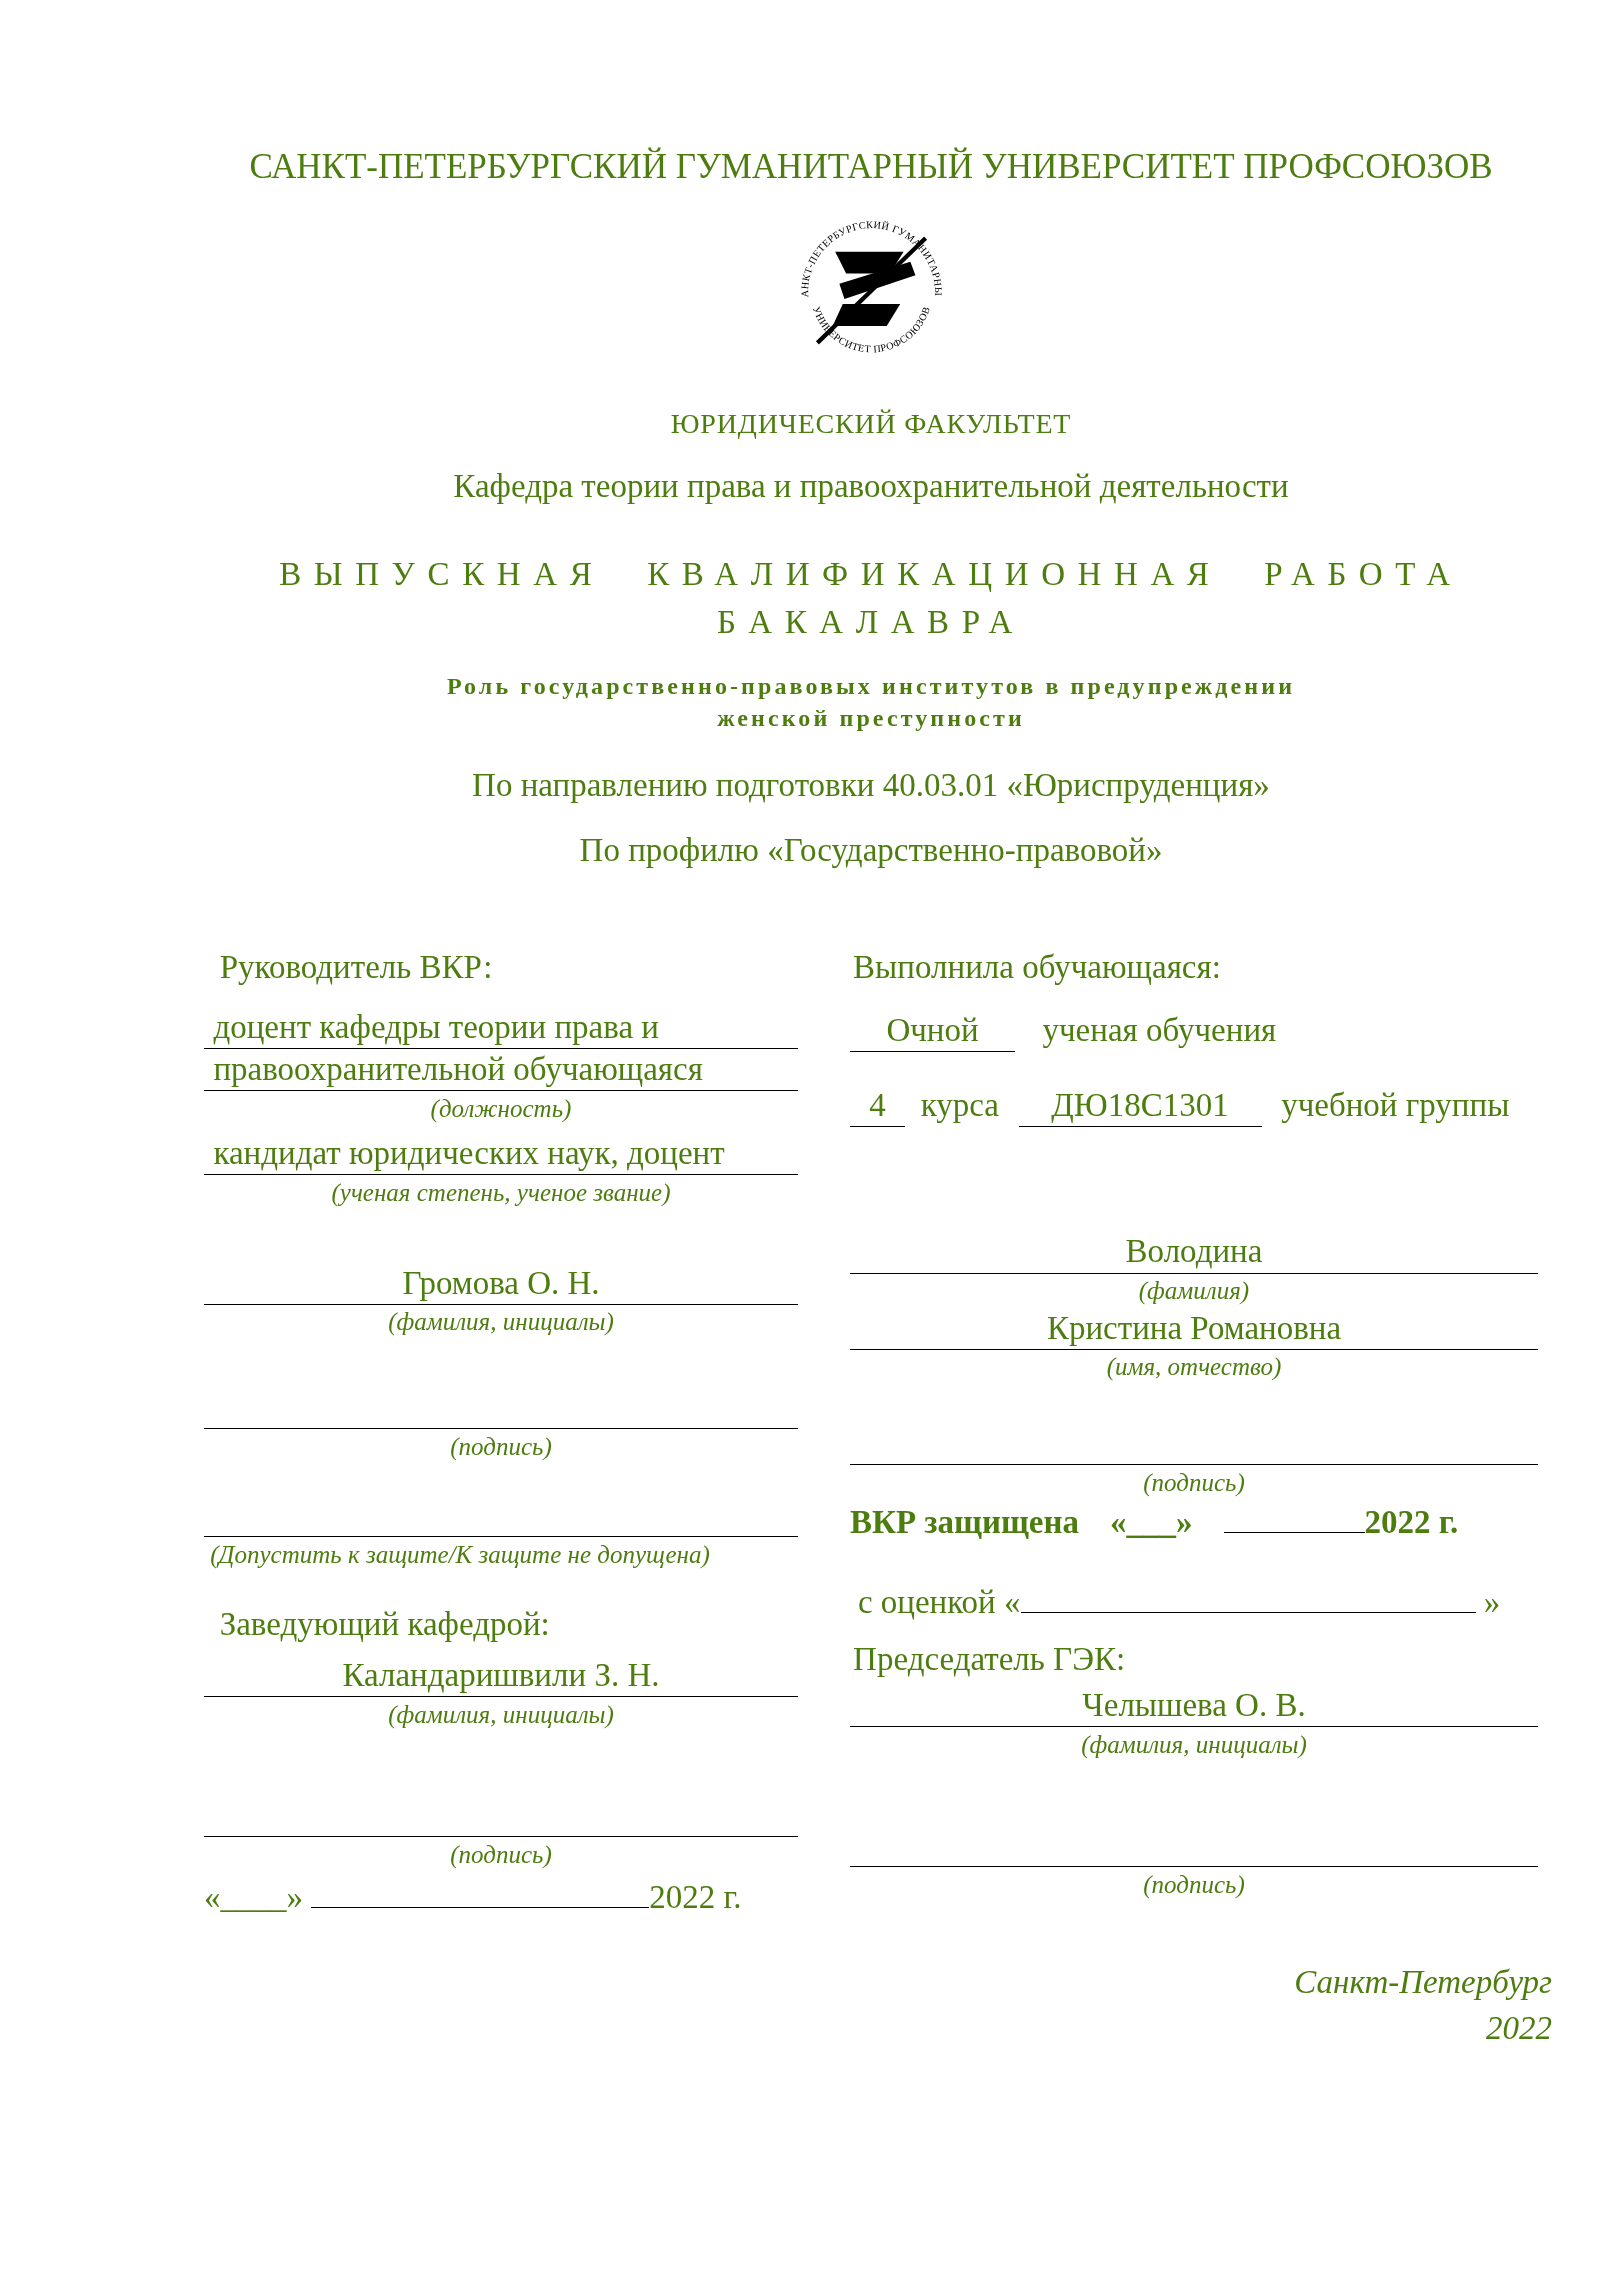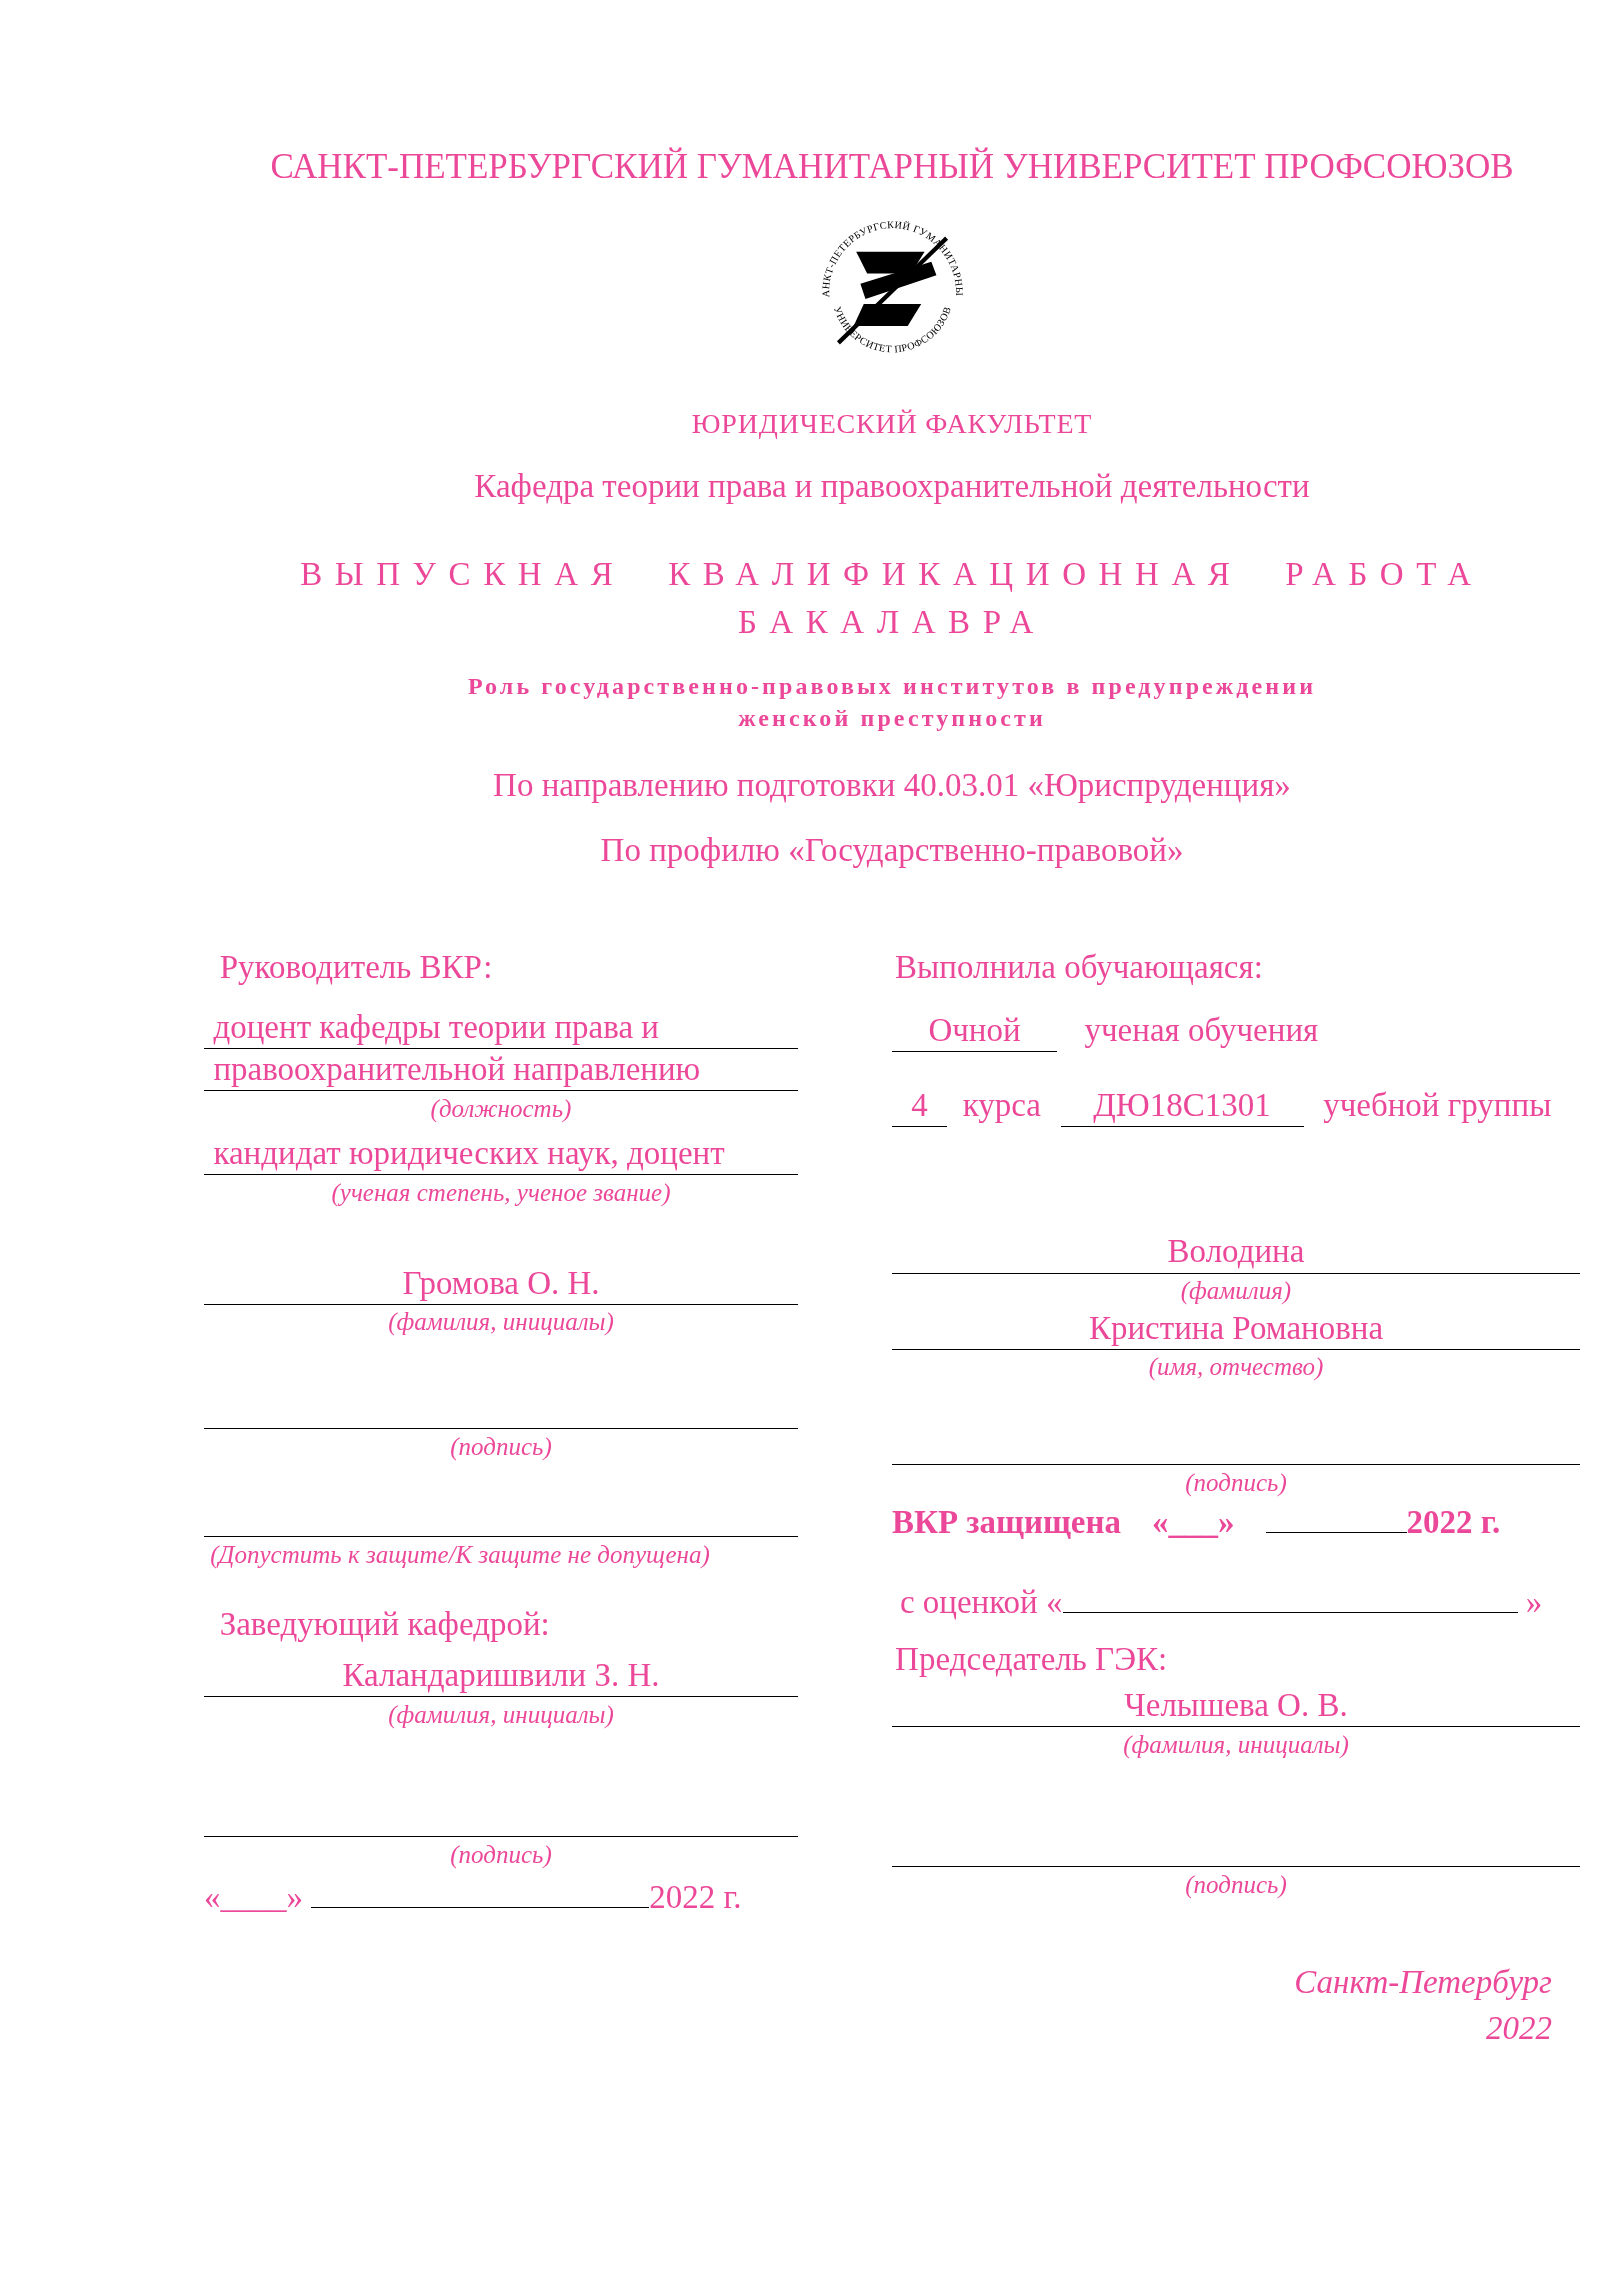--- a/index.html
+++ b/index.html
@@ -1,22 +1,22 @@
 <!DOCTYPE html>
 <html style="font-size:12.6px"><head>
 <meta charset="utf-8">
 <style>
   html,body { margin:0; padding:0; background:#ffffff; }
   .page {
     position:relative;
     width:1623px; height:2295px;
     box-sizing:border-box;
-    padding:145px 43px 0 204px;
+    padding:145px 85px 0 204px;
     font-family:"Liberation Serif", serif;
-    color:#ec4899;
+    color:#4d7c0f;
     font-size:33px;
     line-height:1.25;
     overflow:hidden;
     background:#fff;
   }
   .center { text-align:center; }
   .university { font-size:35px; }
   .logo-wrap { margin-top:17.3px; text-align:center; }
   .logo-wrap svg { width:169px; height:169px; }
   .faculty { margin-top:20.4px; font-size:28px; letter-spacing:0.8px; }
@@ -111,21 +111,21 @@
 
   <div class="direction center">По направлению подготовки 40.03.01 «Юриспруденция»</div>
   <div class="profile center">По профилю «Государственно-правовой»</div>
 
   <div class="form">
 
     <div class="col-left">
       <div class="label">Руководитель ВКР:</div>
 
       <div class="line indent sp24">доцент кафедры теории права и</div>
-      <div class="line indent">правоохранительной направлению</div>
+      <div class="line indent">правоохранительной обучающаяся</div>
       <div class="caption">(должность)</div>
 
       <div class="line indent sp10">кандидат юридических наук, доцент</div>
       <div class="caption">(ученая степень, ученое звание)</div>
 
       <div class="line center sp68">Громова О. Н.</div>
       <div class="caption">(фамилия, инициалы)</div>
 
       <div class="blank sp60"></div>
       <div class="caption">(подпись)</div>

